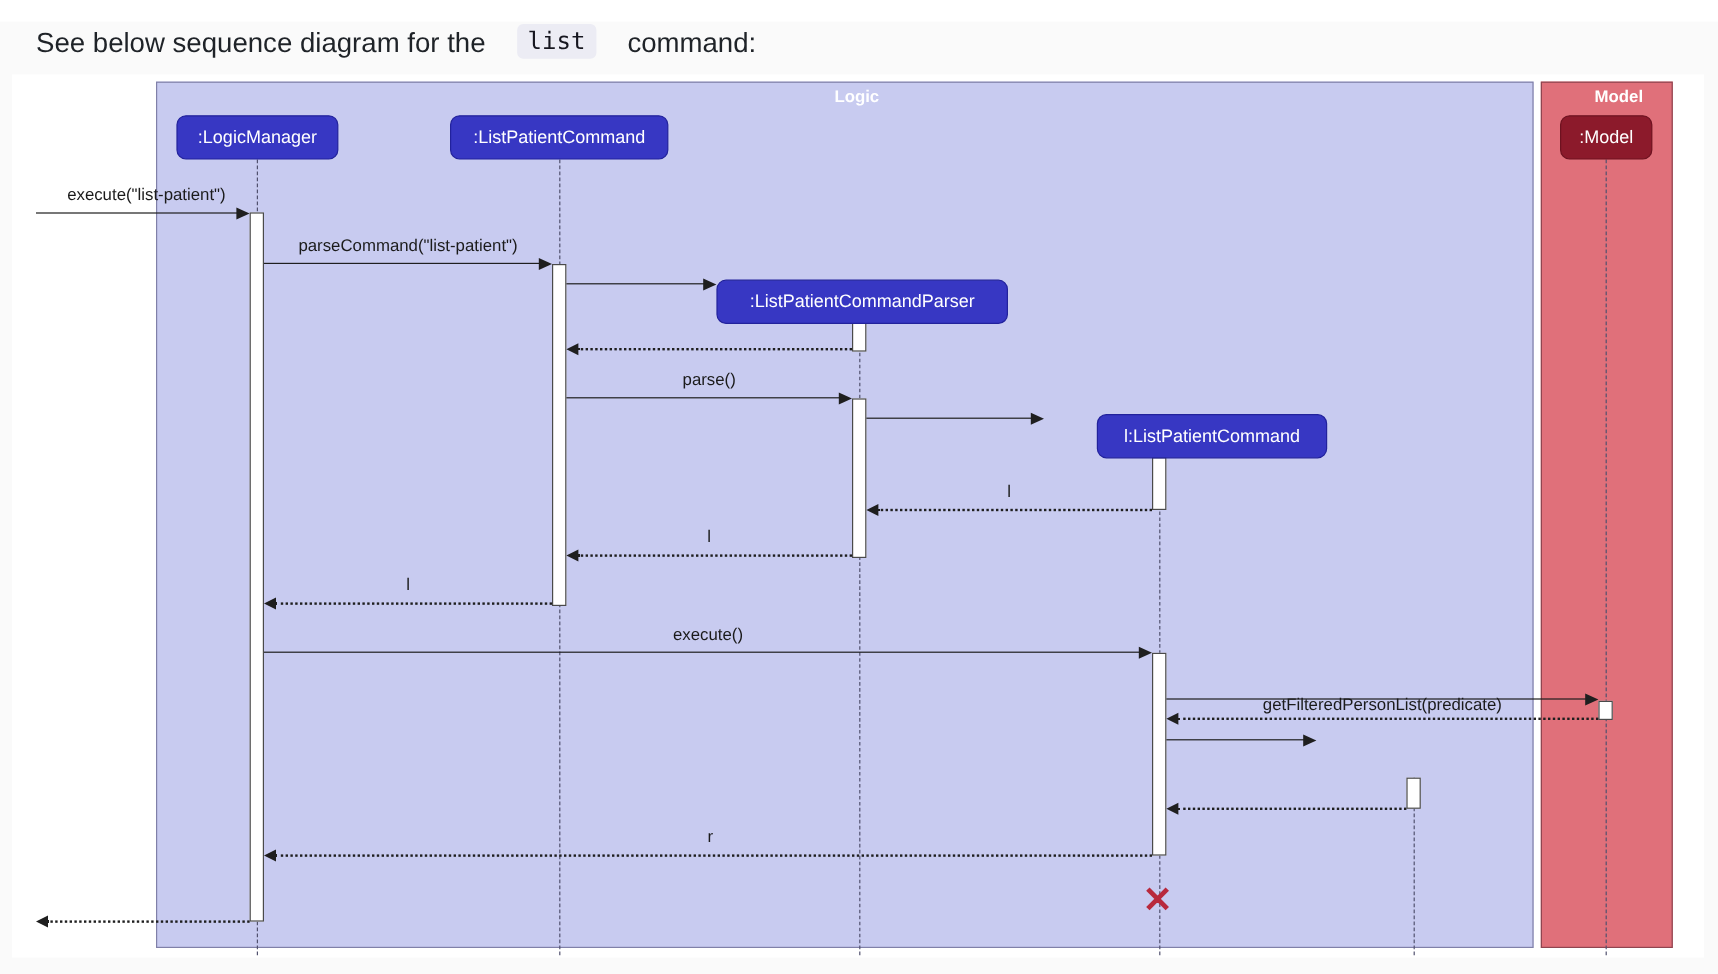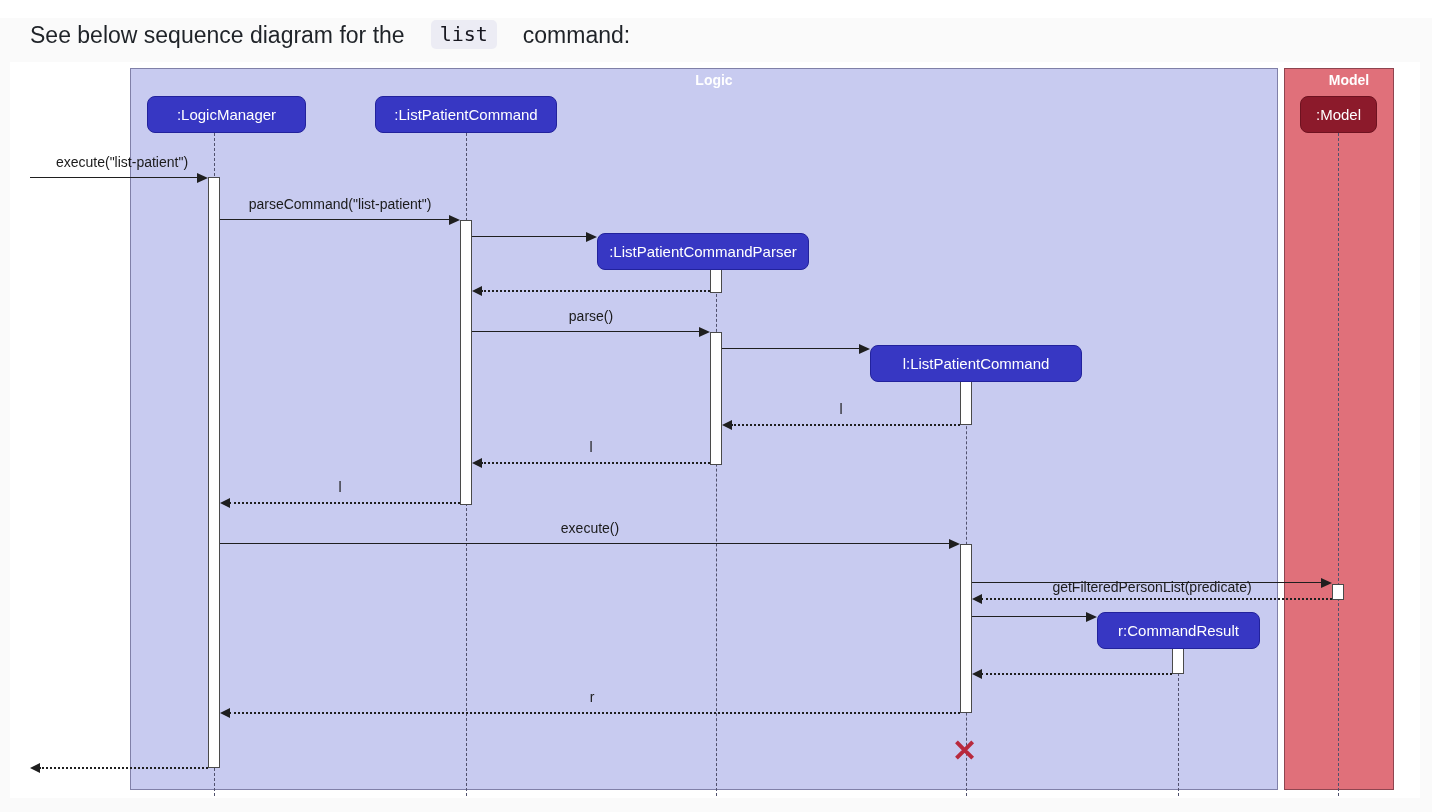--- a/index.html
+++ b/index.html
@@ -83,25 +83,24 @@
 
     <div class="act" style="left:198px;top:115px;height:591px;"></div>
     <div class="act" style="left:450px;top:158px;height:285px;"></div>
     <div class="act" style="left:700px;top:206px;height:25px;"></div>
     <div class="act" style="left:700px;top:270px;height:133px;"></div>
     <div class="act" style="left:950px;top:319px;height:44px;"></div>
     <div class="act" style="left:950px;top:482px;height:169px;"></div>
     <div class="act" style="left:1162px;top:586px;height:26px;"></div>
     <div class="act" style="left:1322px;top:522px;height:16px;"></div>
 
-    <div class="pbox" style="left:137px;top:34px;width:159px;">:LogicManager</div>
+    <div class="pbox" style="left:137px;top:34px;width:135px;">:LogicManager</div>
     <div class="pbox" style="left:365px;top:34px;width:182px;">:ListPatientCommand</div>
-    <div class="pbox" style="left:587px;top:171px;width:212px;">:ListPatientCommandParser</div>
-    <div class="pbox" style="left:860px;top:283px;width:212px;">l:ListPatientCommand</div>
-    <div class="pbox" style="left:1087px;top:550px;width:163px;">r:CommandResult</div>
+    <div class="pbox" style="left:587px;top:171px;width:243px;">:ListPatientCommandParser</div>
+    <div class="pbox" style="left:904px;top:283px;width:192px;">l:ListPatientCommand</div>
     <div class="pbox maroon" style="left:1290px;top:34px;width:77px;">:Model</div>
 
     <div class="msg solid r" style="left:20px;top:110px;width:178px;">
         <i class="ln"></i>
         <i class="ah"></i>
       </div>
     <div class="mlabel" style="left:112px;top:92px;">execute("list-patient")</div>
 
     <div class="msg solid r" style="left:210px;top:152px;width:240px;">
         <i class="ln"></i>

